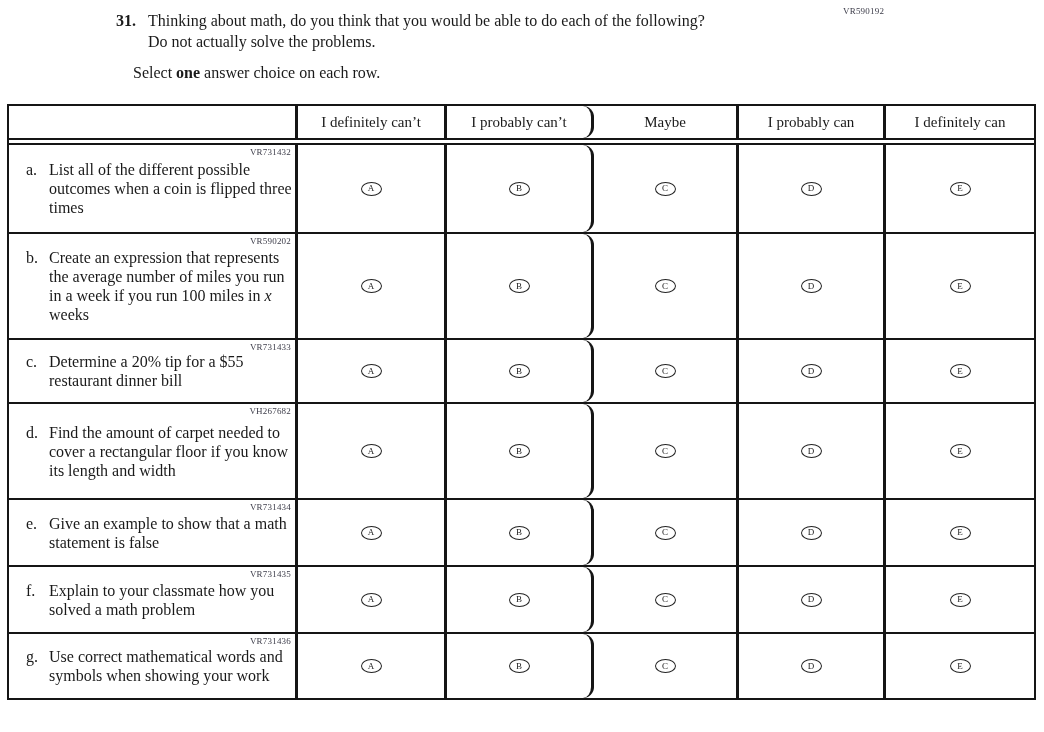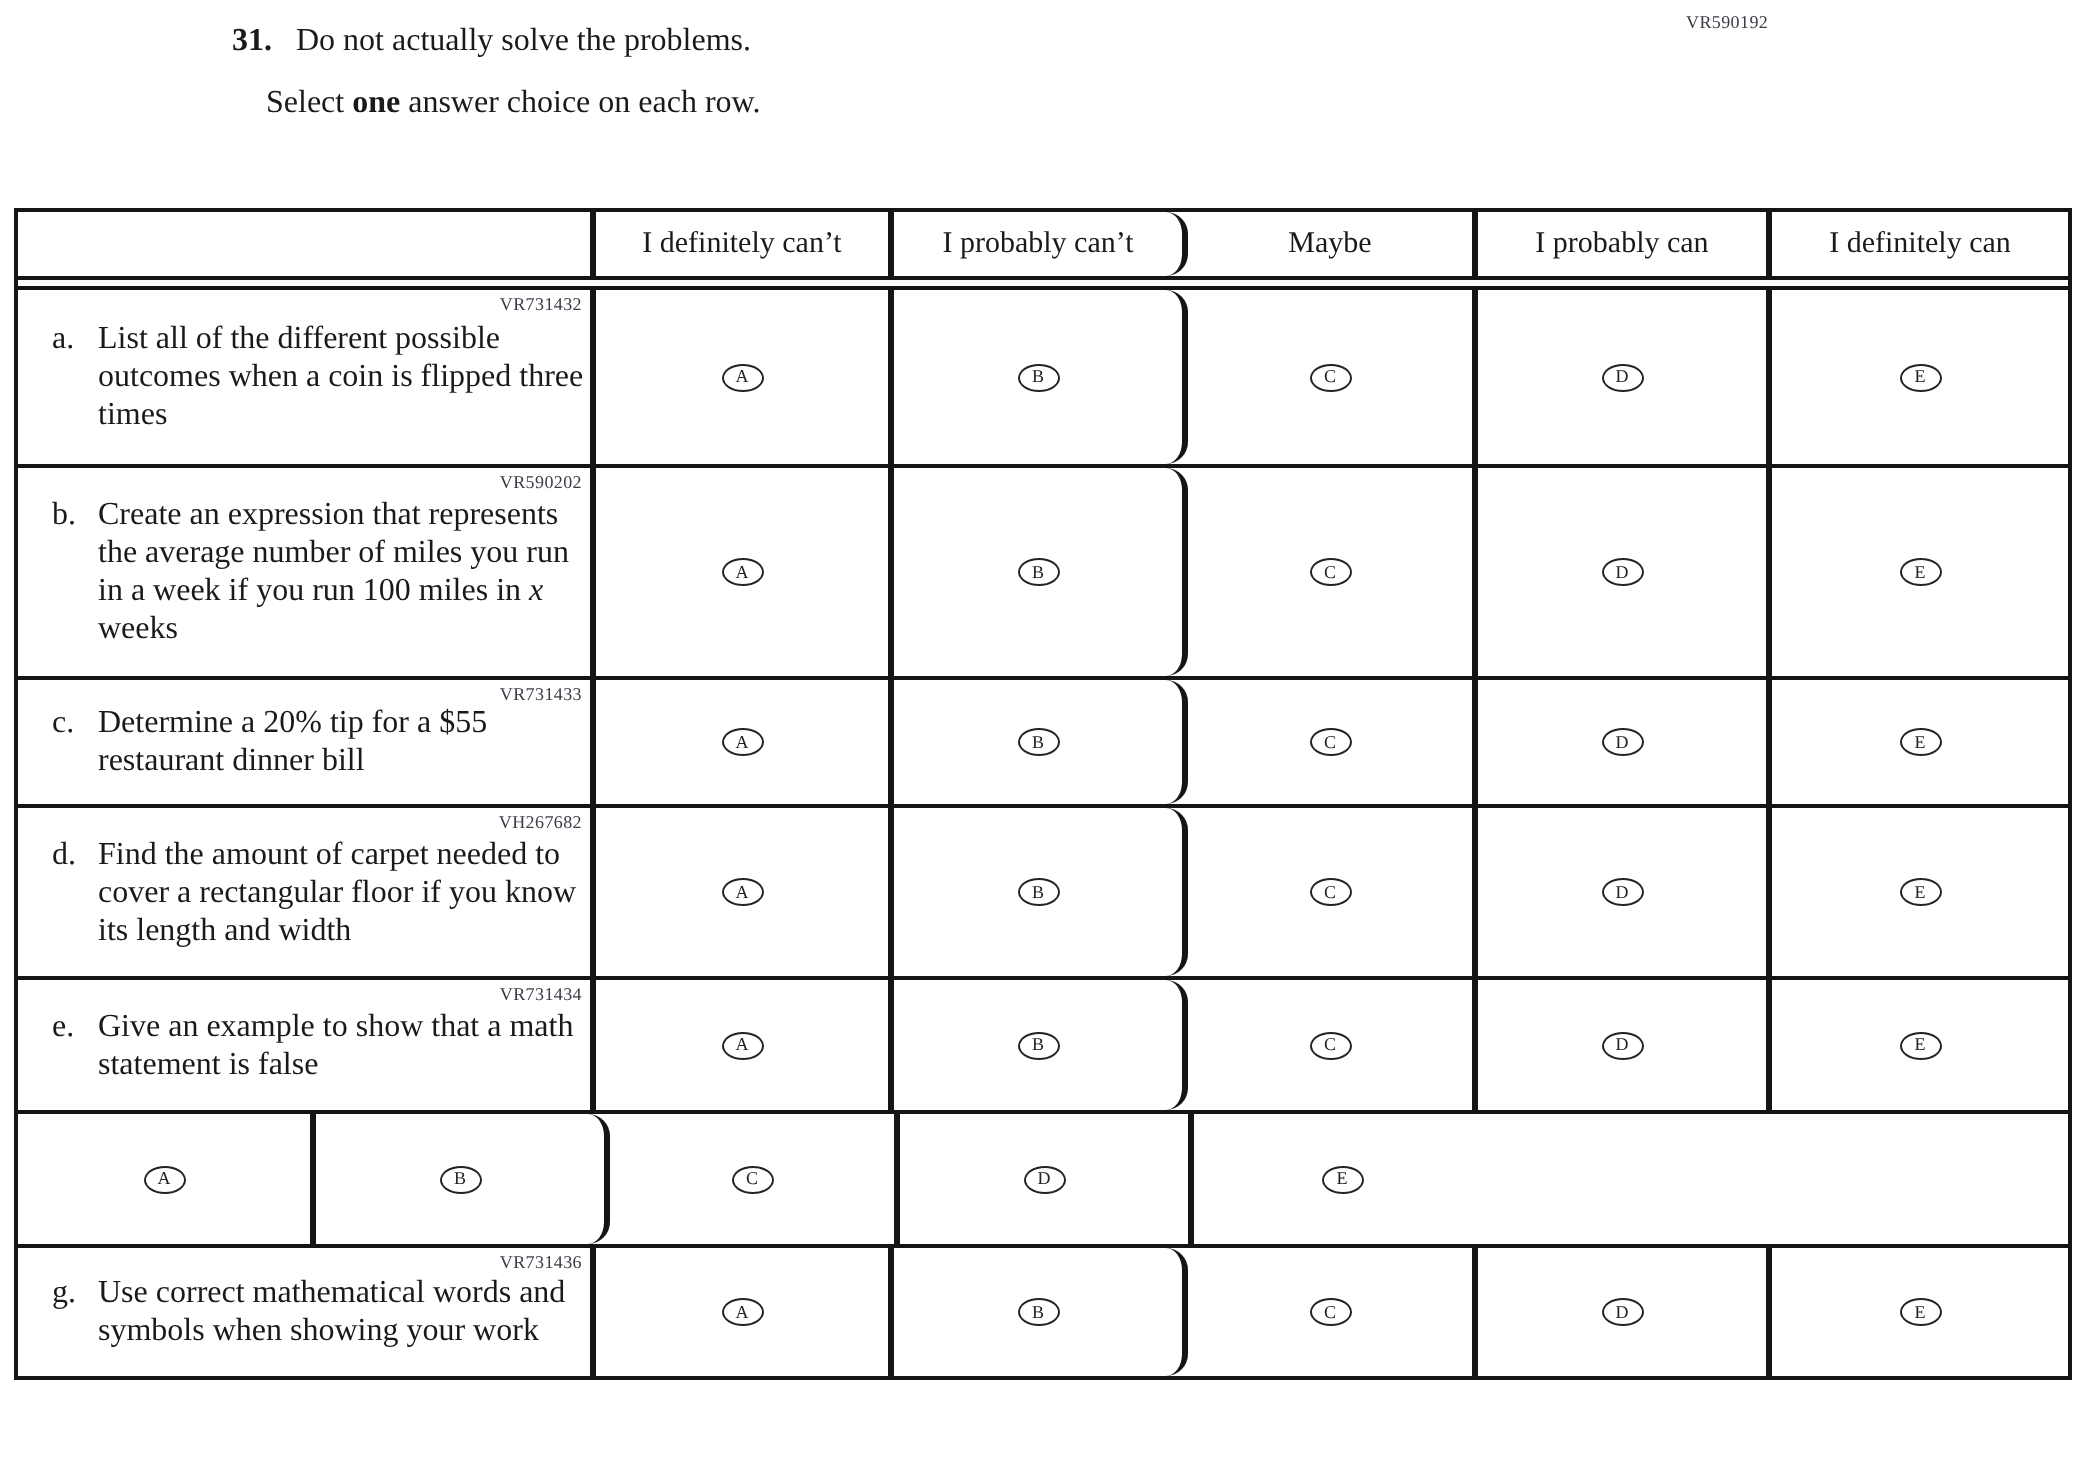--- a/index.html
+++ b/index.html
@@ -121,36 +121,37 @@
   .bubble span {
     font-size: 9px;
     line-height: 9px;
     color: #232323;
     font-family: "Liberation Serif", serif;
   }
 
   .r-a { height: 89px; }
   .r-b { height: 106px; }
   .r-c { height: 64px; }
-  .r-d { height: 86px; }
+  .r-d { height: 96px; }
   .r-e { height: 67px; }
   .r-f { height: 67px; }
   .r-g { height: 64px; }
 </style>
 </head>
 <body>
 
 <div class="page">
 
   <div class="top-code">VR590192</div>
 
   <div class="question-block">
     <div class="q-main">
       <div class="q-number">31.</div>
       <div class="q-text">
+        <div>Thinking about math, do you think that you would be able to do each of the following?</div>
         <div>Do not actually solve the problems.</div>
       </div>
     </div>
     <div class="q-instruction"><span>Select </span><span class="bold">one</span><span> answer choice on each row.</span></div>
   </div>
 
   <div class="survey-table">
 
     <div class="t-row header-row">
       <div class="cell c-stem"></div>
@@ -315,20 +316,24 @@
           </div>
         </div>
       <div class="cell c-opt5 bubble-cell">
           <div class="bubble">
             <span>E</span>
           </div>
         </div>
     </div>
 
     <div class="t-row body-row r-f">
+      <div class="cell c-stem stem-cell">
+        <div class="row-code">VR731435</div>
+        <div class="stem-text"><span class="row-label">f.</span><span>Explain to your classmate how you solved a math problem</span></div>
+      </div>
       <div class="cell c-opt1 bubble-cell">
           <div class="bubble">
             <span>A</span>
           </div>
         </div>
       <div class="cell c-opt2 bubble-cell">
           <div class="bubble">
             <span>B</span>
           </div>
         </div>

